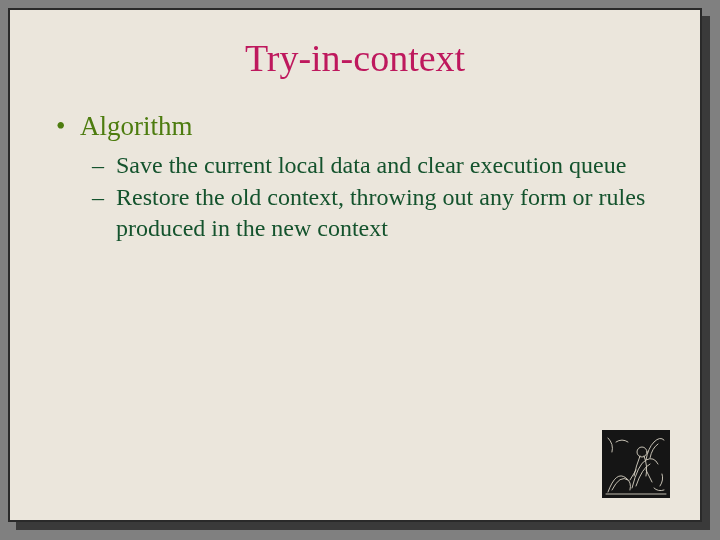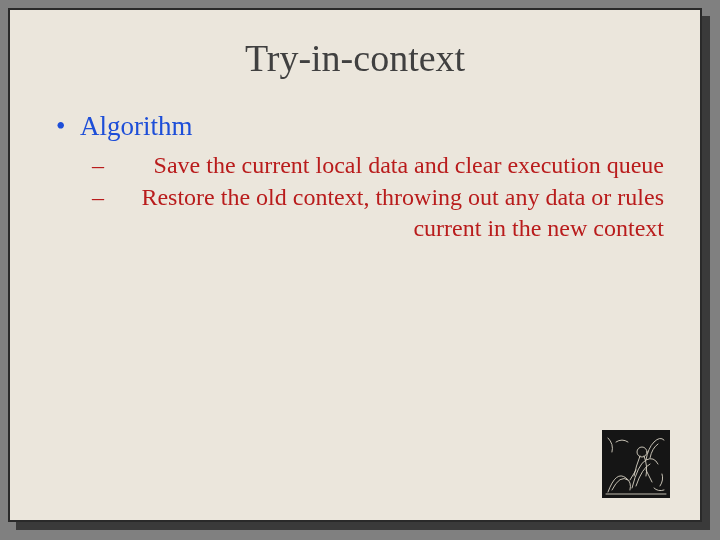--- a/index.html
+++ b/index.html
@@ -26,49 +26,48 @@
     width: 694px;
     height: 514px;
     background: #ebe6dc;
     border: 2px solid #2a2a2a;
     padding: 18px 36px 18px 36px;
   }
   .title {
     text-align: center;
     font-size: 38px;
     font-weight: 400;
-    color: #404040;
+    color: #be185d;
     margin-top: 8px;
     margin-bottom: 30px;
   }
   .bullet-l1 {
     font-size: 27px;
-    color: #1d4ed8;
+    color: #4d7c0f;
     margin-left: 8px;
     margin-bottom: 6px;
     position: relative;
     padding-left: 26px;
     line-height: 1.25;
   }
   .bullet-l1::before {
     content: "•";
     position: absolute;
     left: 2px;
     top: 0;
     font-size: 27px;
   }
   .bullet-l2 {
     font-size: 24px;
-    color: #b91c1c;
+    color: #14532d;
     margin-left: 46px;
     margin-bottom: 2px;
     position: relative;
     padding-left: 24px;
     line-height: 1.28;
-    text-align: right;
   }
   .bullet-l2::before {
     content: "–";
     position: absolute;
     left: 0;
     top: 0;
   }
   .corner-img {
     position: absolute;
     right: 30px;
@@ -90,21 +89,21 @@
   <h1 class="title">Try-in-context</h1>
 
   <div class="bullet-l1">
     <span>Algorithm</span>
   </div>
 
   <div class="bullet-l2">
     <span>Save the current local data and clear execution queue</span>
   </div>
   <div class="bullet-l2">
-    <span>Restore the old context, throwing out any data or rules current in the new context</span>
+    <span>Restore the old context, throwing out any form or rules produced in the new context</span>
   </div>
 
   <div class="corner-img">
     <svg viewBox="0 0 68 68" width="68" height="68">
       <rect x="0" y="0" width="68" height="68" fill="#151515"></rect>
       <g stroke="#d8d2c4" stroke-width="0.9" fill="none" stroke-linecap="round">
         <path d="M6 62 Q14 40 24 48 Q30 52 28 60"></path>
         <path d="M10 60 Q18 44 26 50"></path>
         <path d="M30 58 Q36 34 44 30 Q52 26 56 34"></path>
         <path d="M34 56 Q40 38 48 34"></path>

